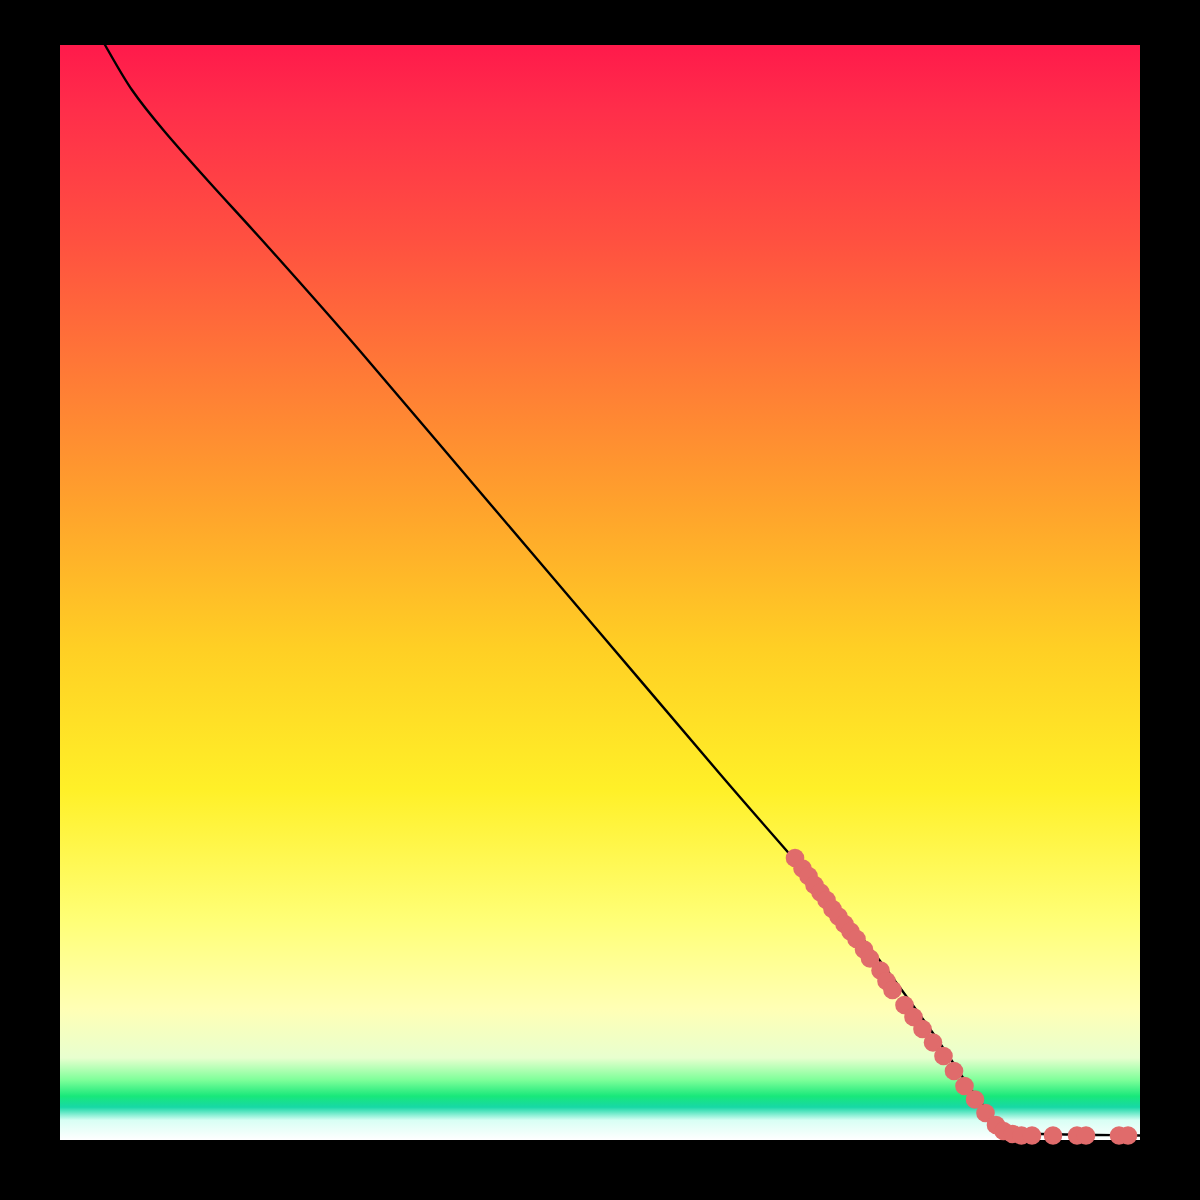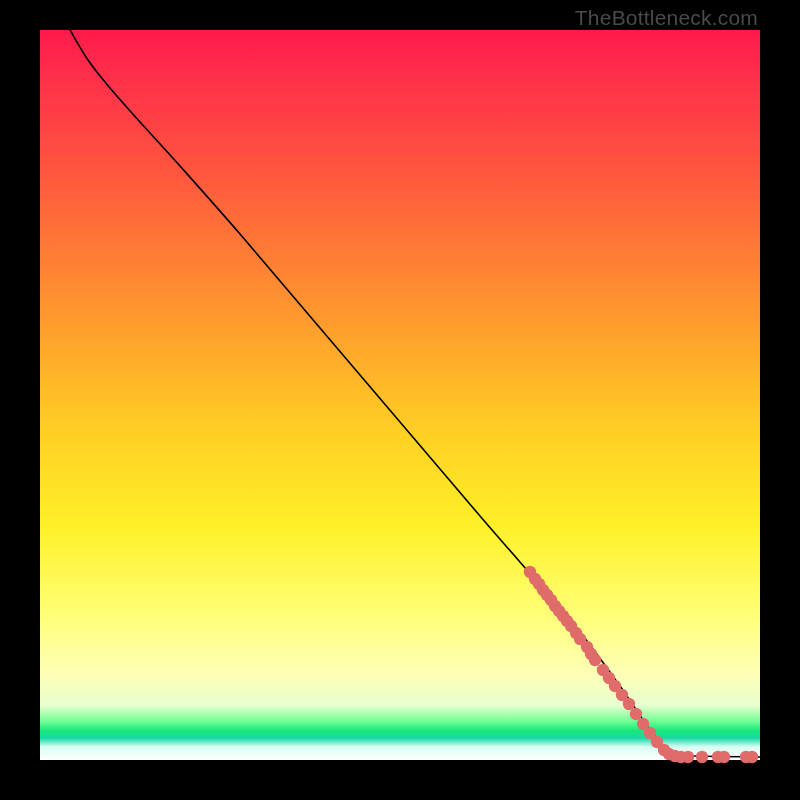--- a/index.html
+++ b/index.html
@@ -72,21 +72,20 @@
   }
   .marker {
     fill: #e06b6b;
     stroke: none;
   }
 </style>
 </head>
 <body>
 
 <div class="frame">
-  <div class="watermark">TheBottleneck.com</div>
   <div class="plot">
     <svg class="curve" viewBox="0 0 720 730">
       <path id="curve-path" class="line" d="M 30 0 C 33.0 5.0 41.3 20.3 48 30 C 54.7 39.7 61.3 47.7 70 58 C 78.7 68.3 88.3 79.0 100 92 C 111.7 105.0 123.3 117.3 140 136 C 156.7 154.7 176.7 177.0 200 204 C 223.3 231.0 253.3 266.7 280 298 C 306.7 329.3 333.3 360.7 360 392 C 386.7 423.3 416.7 458.8 440 486 C 463.3 513.2 483.3 535.7 500 555 C 516.7 574.3 526.7 585.2 540 602 C 553.3 618.8 568.3 639.7 580 656 C 591.7 672.3 602.5 689.7 610 700 C 617.5 710.3 621.3 713.8 625 718 C 628.7 722.2 616.2 723.5 632 725 C 647.8 726.5 705.3 726.7 720 727"></path>
       <g id="markers-group">
           <circle cx="490" cy="542" r="6.2" class="marker" fill="#e06b6b"></circle>
           <circle cx="495" cy="549" r="6.2" class="marker" fill="#e06b6b"></circle>
           <circle cx="499" cy="554" r="6.2" class="marker" fill="#e06b6b"></circle>
           <circle cx="503" cy="560" r="6.2" class="marker" fill="#e06b6b"></circle>
           <circle cx="507" cy="565" r="6.2" class="marker" fill="#e06b6b"></circle>
           <circle cx="511" cy="570" r="6.2" class="marker" fill="#e06b6b"></circle>

